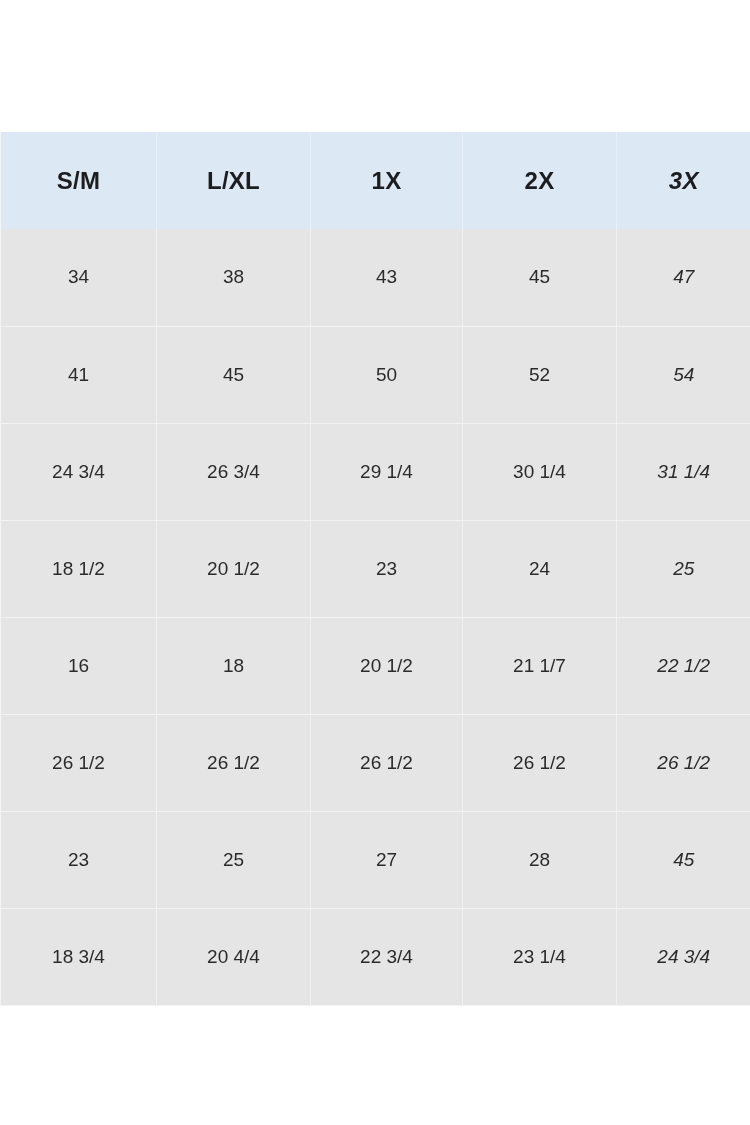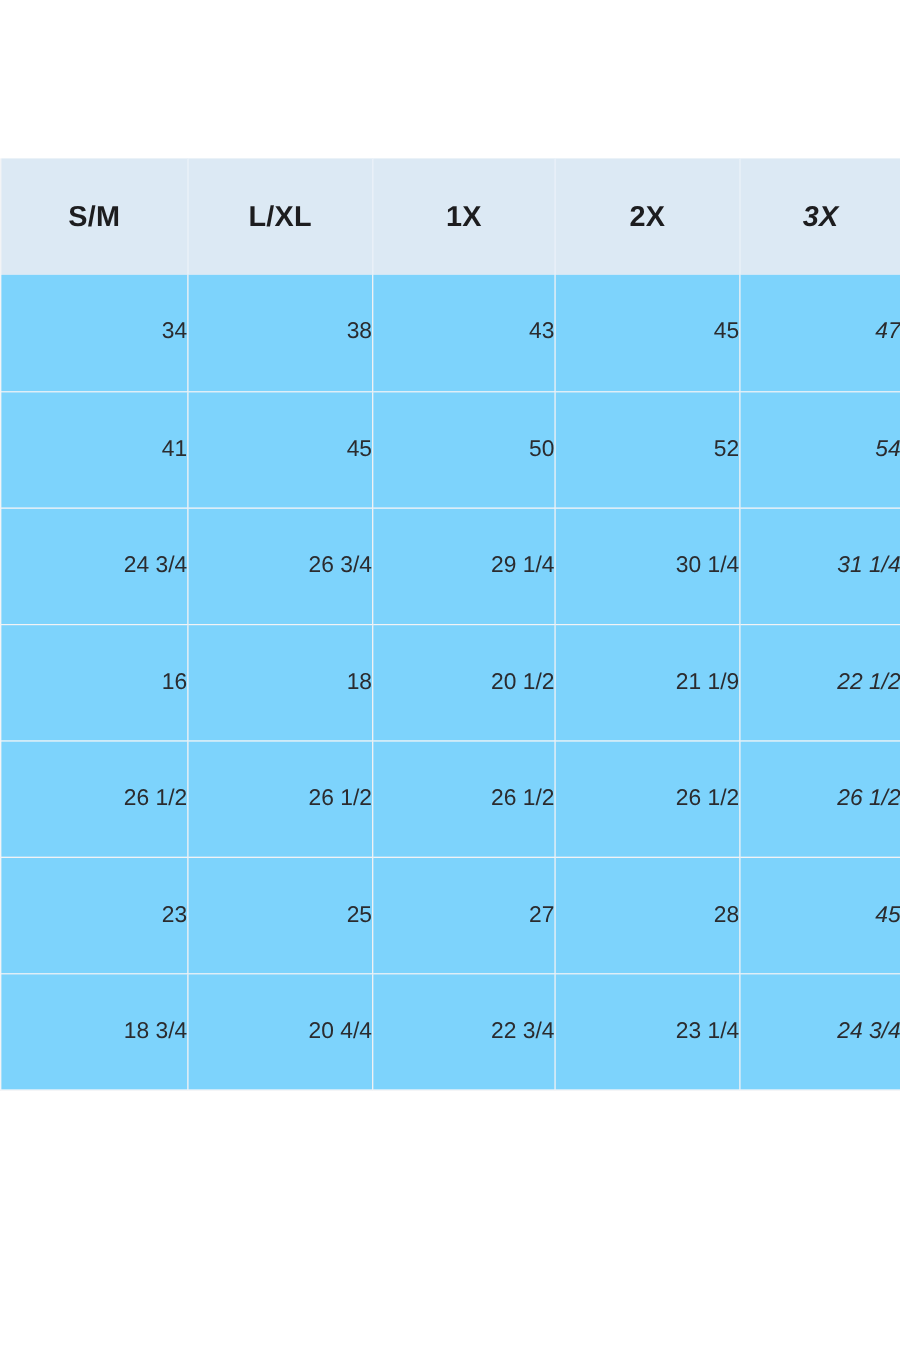--- a/index.html
+++ b/index.html
@@ -64,25 +64,24 @@
     letter-spacing: 0.2px;
     border-right: 1px solid #e9f0f8;
     border-bottom: none;
   }
 
   .size-table thead th:last-child {
     border-right: none;
   }
 
   .size-table tbody td {
-    background: #7dd3fc;
+    background: #e5e5e5;
     color: #2b2b2e;
     font-size: 19px;
     font-weight: 400;
-    text-align: right;
   }
 
   
   .size-table tbody tr td:first-child,
   .size-table thead tr th:first-child {
     border-left: 1px solid #f3f4f6;
   }
 </style>
 </head>
 <body>
@@ -124,24 +123,31 @@
         <td>54</td>
       </tr>
       <tr>
         <td>24 3/4</td>
         <td>26 3/4</td>
         <td>29 1/4</td>
         <td>30 1/4</td>
         <td>31 1/4</td>
       </tr>
       <tr>
+        <td>18 1/2</td>
+        <td>20 1/2</td>
+        <td>23</td>
+        <td>24</td>
+        <td>25</td>
+      </tr>
+      <tr>
         <td>16</td>
         <td>18</td>
         <td>20 1/2</td>
-        <td>21 1/9</td>
+        <td>21 1/7</td>
         <td>22 1/2</td>
       </tr>
       <tr>
         <td>26 1/2</td>
         <td>26 1/2</td>
         <td>26 1/2</td>
         <td>26 1/2</td>
         <td>26 1/2</td>
       </tr>
       <tr>

